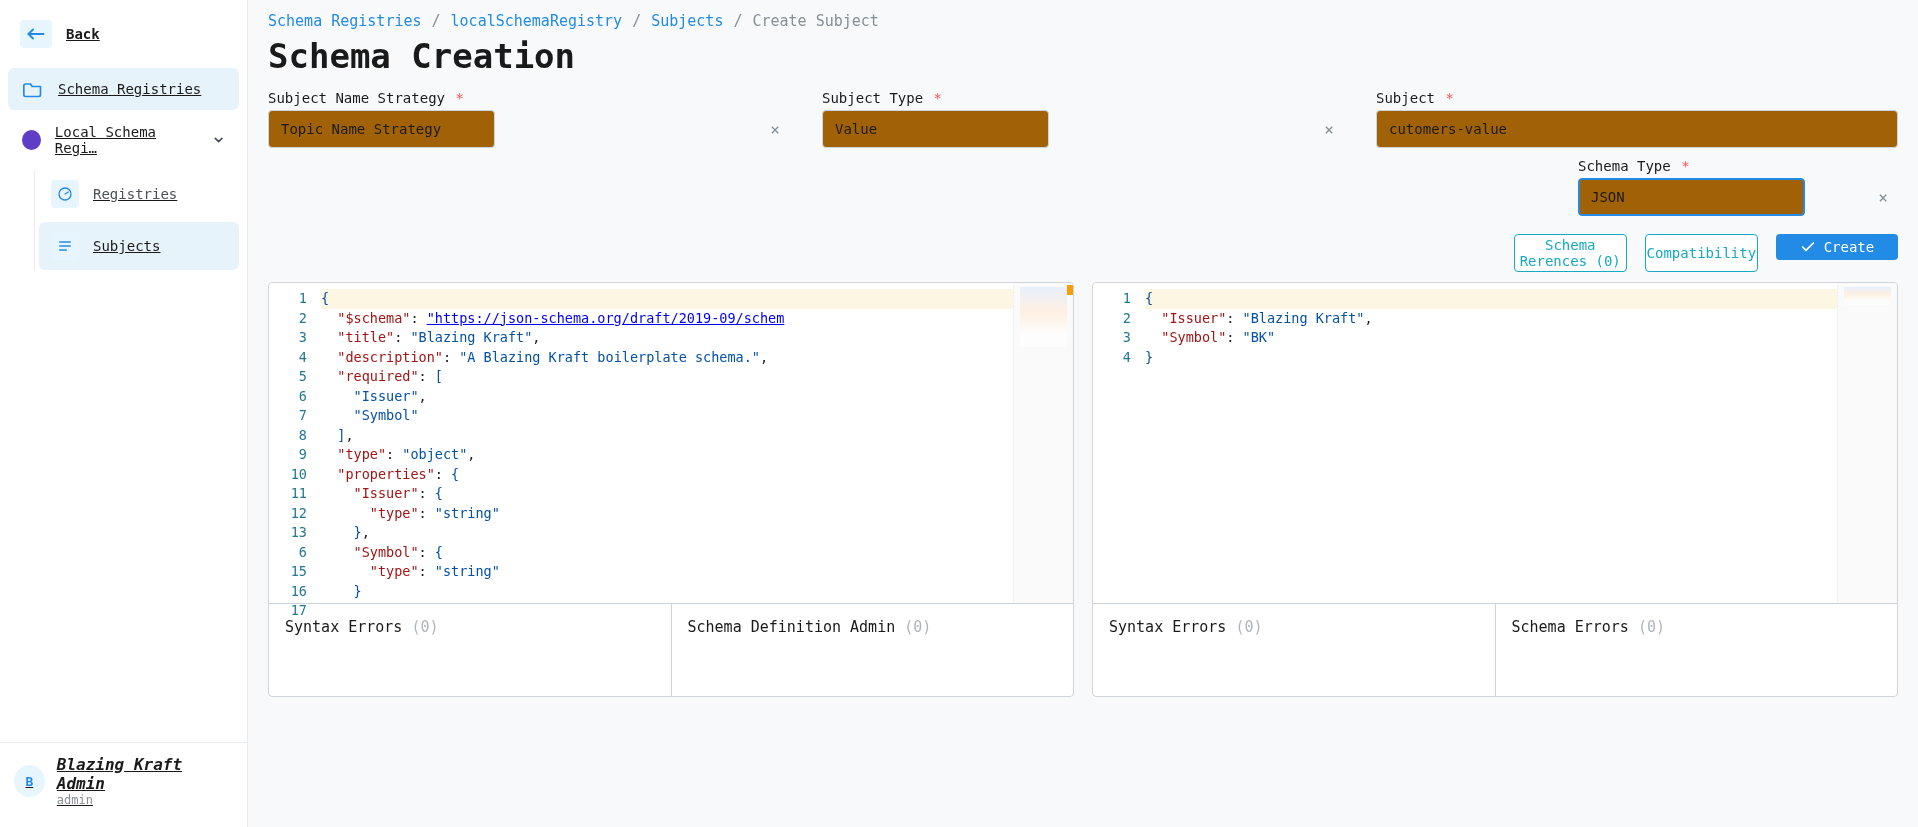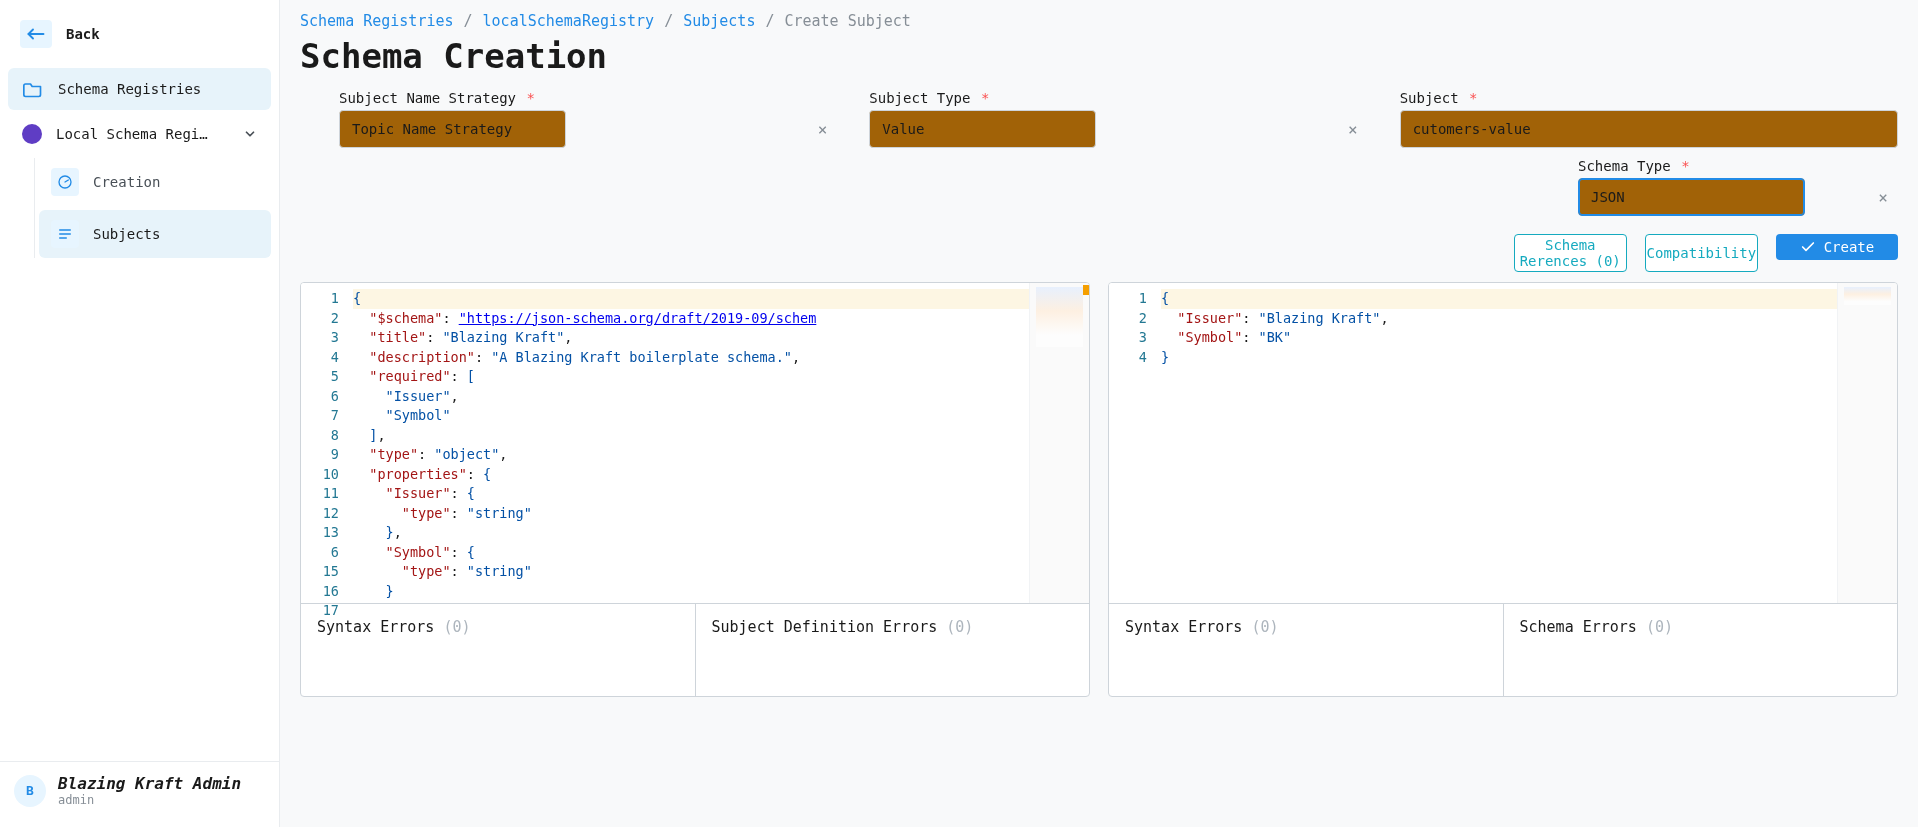--- a/index.html
+++ b/index.html
@@ -7,26 +7,27 @@
   font-family: ui-monospace, "SF Mono", Menlo, Consolas, monospace;
   background: #f8f9fa;
   color: #1a1a1a;
   font-size: 14px;
   display: flex;
   height: 827px;
   width: 1918px;
   overflow: hidden;
 }
 .sidebar {
-  width: 280px;
+  width: 248px;
   background: #fff;
   border-right: 1px solid #e9ecef;
   display: flex;
   flex-direction: column;
   padding: 8px 0;
+  text-decoration: underline;
 }
 .sidebar-top { flex: 1; }
 .back-btn {
   display: flex;
   align-items: center;
   gap: 14px;
   padding: 8px 12px;
   margin: 4px 8px 12px 8px;
   cursor: pointer;
 }
@@ -83,21 +84,21 @@
 .main {
   flex:1;
   padding: 12px 20px 0 20px;
   overflow:auto;
 }
 .breadcrumbs { display:flex; gap:10px; align-items:center; color:#868e96; font-size:15px; }
 .breadcrumbs a { color:#228be6; text-decoration:none; }
 .breadcrumbs .sep { color:#868e96; }
 .page-title { font-size:34px; font-weight:800; margin:6px 0 14px 0; letter-spacing:0; }
 
-.form-row { display:flex; gap:32px; margin-bottom:10px;margin-left:39px; }
+.form-row { display:flex; gap:32px; margin-bottom:10px; }
 .form-col { flex:1; display:flex; flex-direction:column; gap:4px; }
 .form-label { font-size:14px; color:#1a1a1a; }
 .req { color:#fa5252; margin-left:2px; }
 .select, .input {
   height:38px;
   border:1px solid #ced4da;
   border-radius:4px;
   background:#a16207;
   padding:0 34px 0 12px;
   font: inherit;
@@ -206,21 +207,21 @@
     </div>
 
     <div class="sub-nav">
       <div class="nav-item">
         <span class="nav-icon-box">
           <svg width="16" height="16" viewBox="0 0 24 24" fill="none" stroke="#228be6" stroke-width="2" stroke-linecap="round" stroke-linejoin="round">
               <circle cx="12" cy="12" r="9"></circle>
               <path d="M12 12l5-3"></path>
             </svg>
         </span>
-        <span>Creation</span>
+        <span>Registries</span>
       </div>
       <div class="nav-item active">
         <span class="nav-icon-box">
           <svg width="16" height="16" viewBox="0 0 24 24" fill="none" stroke="#228be6" stroke-width="2" stroke-linecap="round">
               <path d="M4 6h16"></path>
               <path d="M4 12h16"></path>
               <path d="M4 18h10"></path>
             </svg>
         </span>
         <span>Subjects</span>
@@ -318,21 +319,21 @@
             <div>17</div>
           </div>
         <div class="code" id="code-left"><span class="hl-line"><span class="tok-brace">{</span></span><div>  <span class="tok-key">"$schema"</span>: <span class="tok-url">"https://json-schema.org/draft/2019-09/schem</span></div><div>  <span class="tok-key">"title"</span>: <span class="tok-str">"Blazing Kraft"</span>,</div><div>  <span class="tok-key">"description"</span>: <span class="tok-str">"A Blazing Kraft boilerplate schema."</span>,</div><div>  <span class="tok-key">"required"</span>: <span class="tok-brace">[</span></div><div>    <span class="tok-str">"Issuer"</span>,</div><div>    <span class="tok-str">"Symbol"</span></div><div>  <span class="tok-brace">]</span>,</div><div>  <span class="tok-key">"type"</span>: <span class="tok-str">"object"</span>,</div><div>  <span class="tok-key">"properties"</span>: <span class="tok-brace">{</span></div><div>    <span class="tok-key">"Issuer"</span>: <span class="tok-brace">{</span></div><div>      <span class="tok-key">"type"</span>: <span class="tok-str">"string"</span></div><div>    <span class="tok-brace">}</span>,</div><div>    <span class="tok-key">"Symbol"</span>: <span class="tok-brace">{</span></div><div>      <span class="tok-key">"type"</span>: <span class="tok-str">"string"</span></div><div>    <span class="tok-brace">}</span></div><div>  <span class="tok-brace">}</span></div></div>
         <div class="minimap">
             <div class="minimap-inner"></div>
             <div class="minimap-hl"></div>
           </div>
       </div>
       <div class="errors-row">
         <div class="error-cell"><span>Syntax Errors</span> <span class="error-count">(0)</span></div>
-        <div class="error-cell"><span>Subject Definition Errors</span> <span class="error-count">(0)</span></div>
+        <div class="error-cell"><span>Schema Definition Admin</span> <span class="error-count">(0)</span></div>
       </div>
     </div>
 
     <div class="editor-panel">
       <div class="editor-body">
         <div class="gutter" id="gutter-right">
             <div>1</div>
             <div>2</div>
             <div>3</div>
             <div>4</div>

